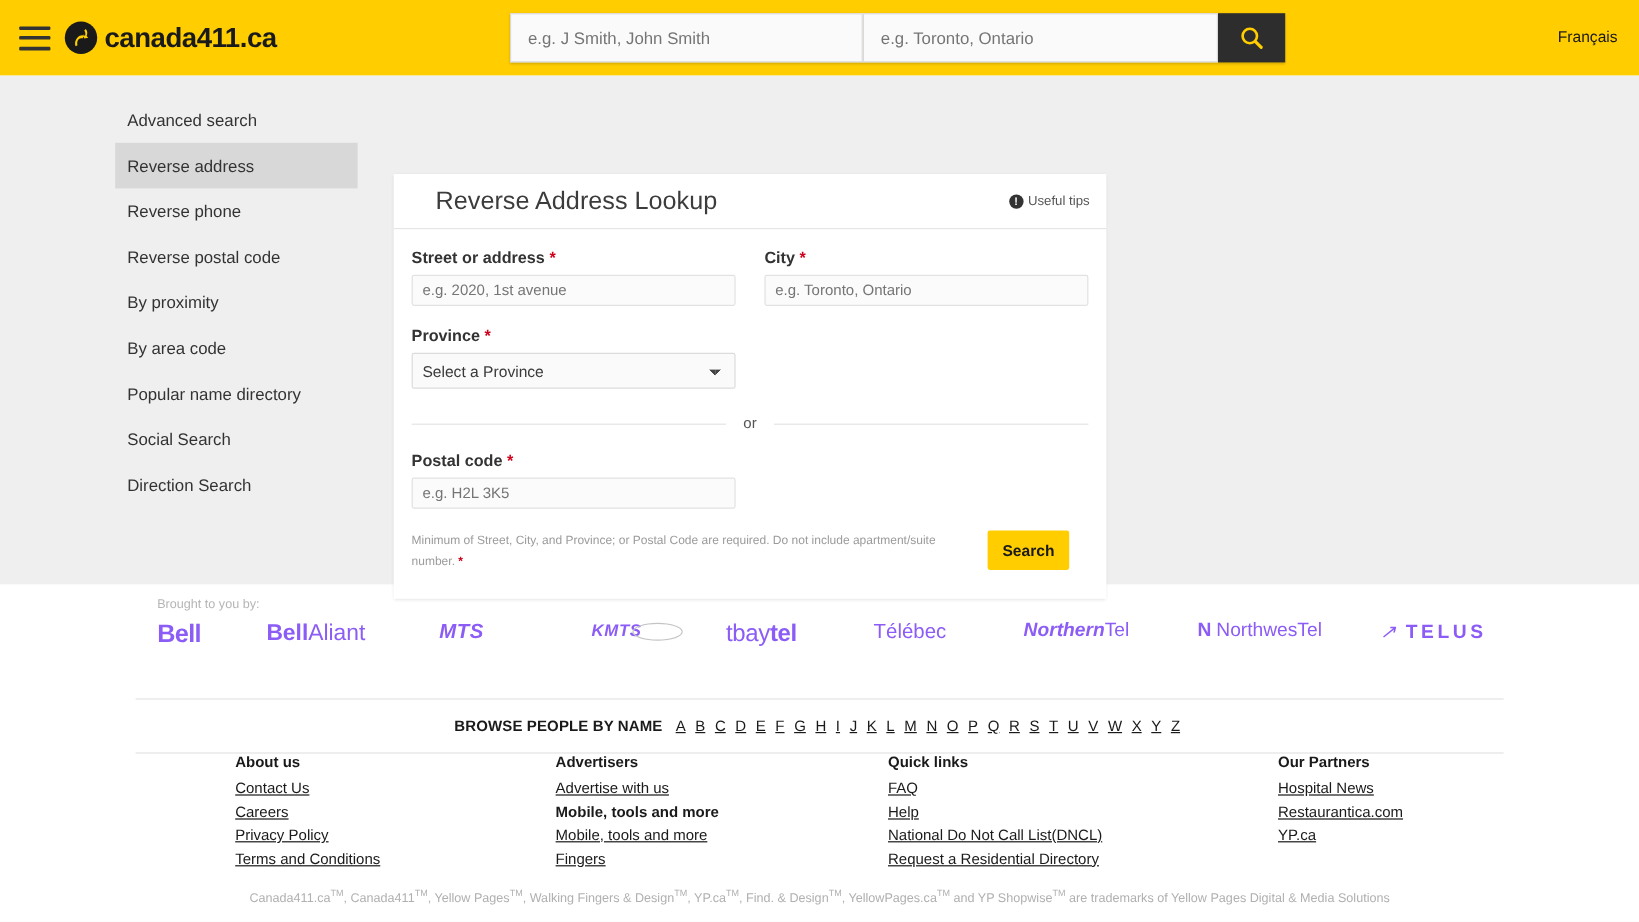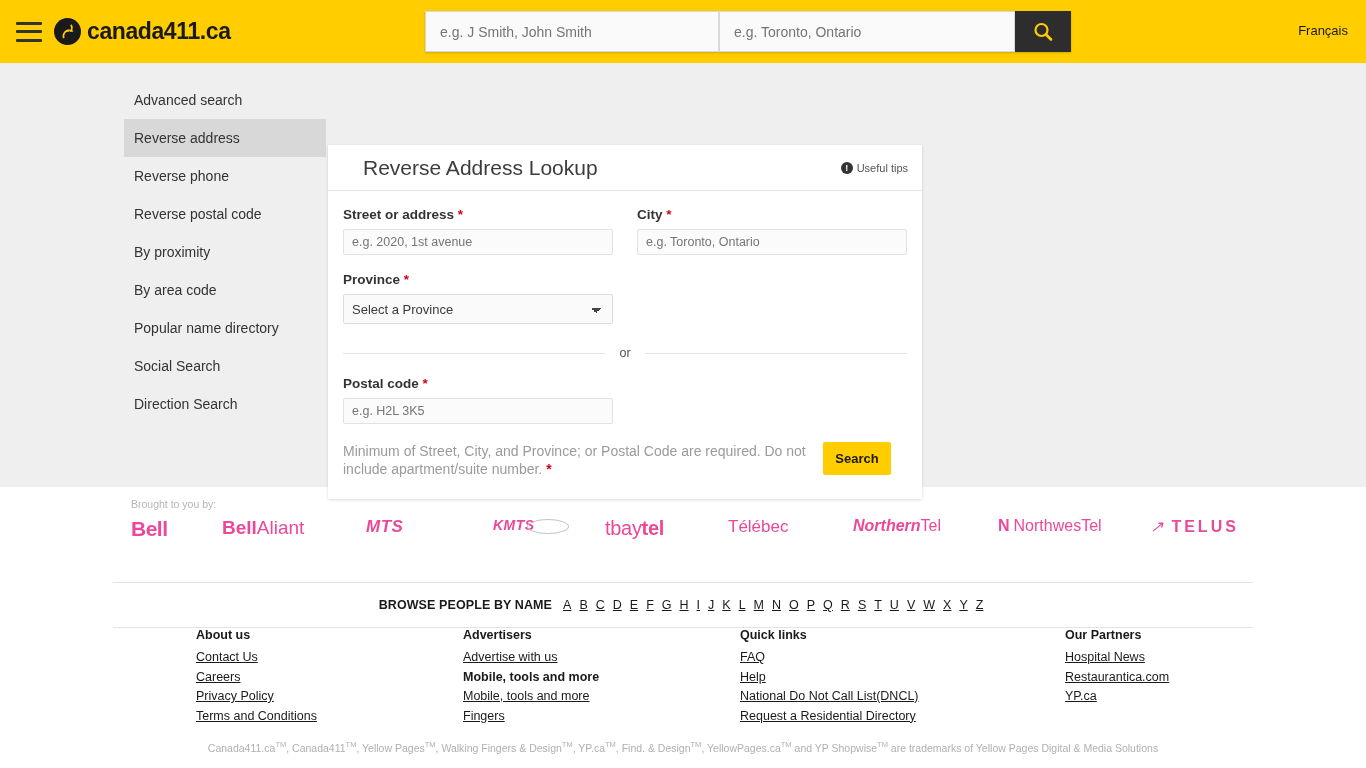--- a/index.html
+++ b/index.html
@@ -61,21 +61,21 @@
   }
 
   
   #content {
     height: 424px;
     background: #efefef;
     position: relative;
   }
 
   
-  #sidebar { position: absolute; left: 124px; top: 18px; width: 202px; }
+  #sidebar { position: absolute; left: 96px; top: 18px; width: 202px; }
   .side-item {
     height: 38px; line-height: 38px;
     padding-left: 10px;
     font-size: 14px; color: #333;
     cursor: pointer;
   }
   .side-item.active { background: #d8d8d8; }
 
   
   #panel {
@@ -132,40 +132,40 @@
   #or-divider .line { flex: 1; height: 1px; background: #e4e4e4; }
   #or-divider .or-text { font-size: 12.5px; color: #555; padding: 0 14px; }
 
   #postal-wrap { margin-top: 16px; }
 
   #panel-footer {
     display: flex; align-items: flex-start;
     padding: 18px 15px 0 15px;
   }
   #hint {
-    flex: 1; font-size: 14px; color: #9b9b9b; line-height: 18px;
+    flex: 1; font-size: 10px; color: #9b9b9b; line-height: 18px;
     max-width: 470px;
   }
   #search-btn {
     width: 68px; height: 33px; background: #ffcd00; border: none;
     font-size: 13px; font-weight: bold; color: #1a1a1a; cursor: pointer;
     border-radius: 2px; margin-left: 10px; flex: none;
     font-family: "Liberation Sans", sans-serif;
   }
 
   
   #footer { background: #fff; }
   #partners { position: relative; height: 95px; }
   #brought {
     position: absolute; left: 131px; top: 11px;
     font-size: 10.5px; color: #b5b5b5;
   }
   .plogo {
     position: absolute; top: 30px;
-    color: #ec4899; white-space: nowrap;
+    color: #8b5cf6; white-space: nowrap;
     font-family: "Liberation Sans", sans-serif;
   }
 
   .rule { height: 1px; background: #e3e3e3; margin: 0 113px; }
 
   #browse {
     height: 44px; display: flex; align-items: center; justify-content: center;
     font-size: 12.5px;
   }
   #browse-label { font-weight: bold; color: #1a1a1a; letter-spacing: 0.1px; margin-right: 7px; }

